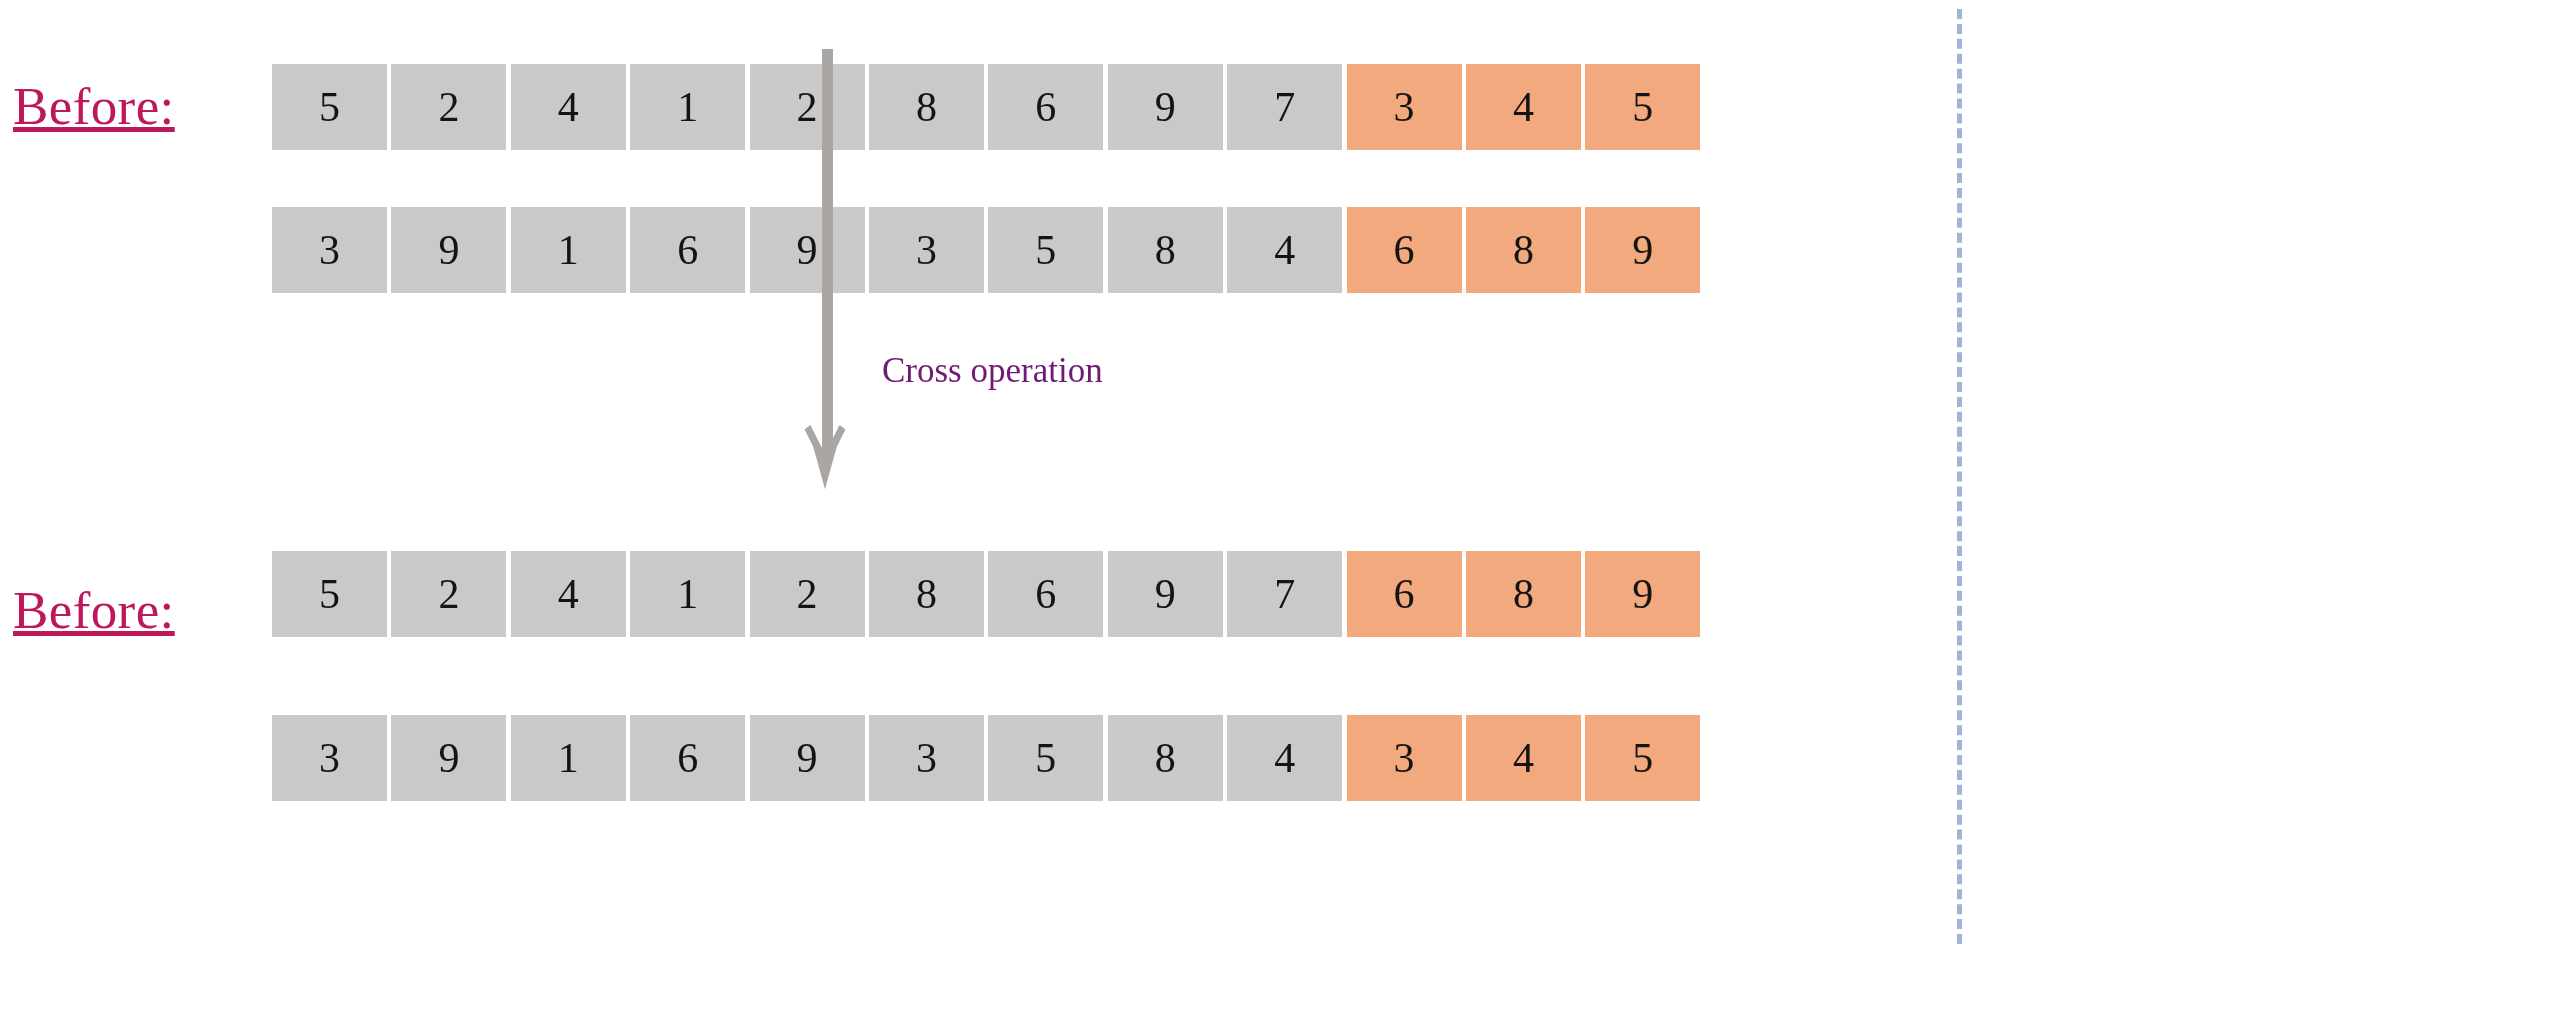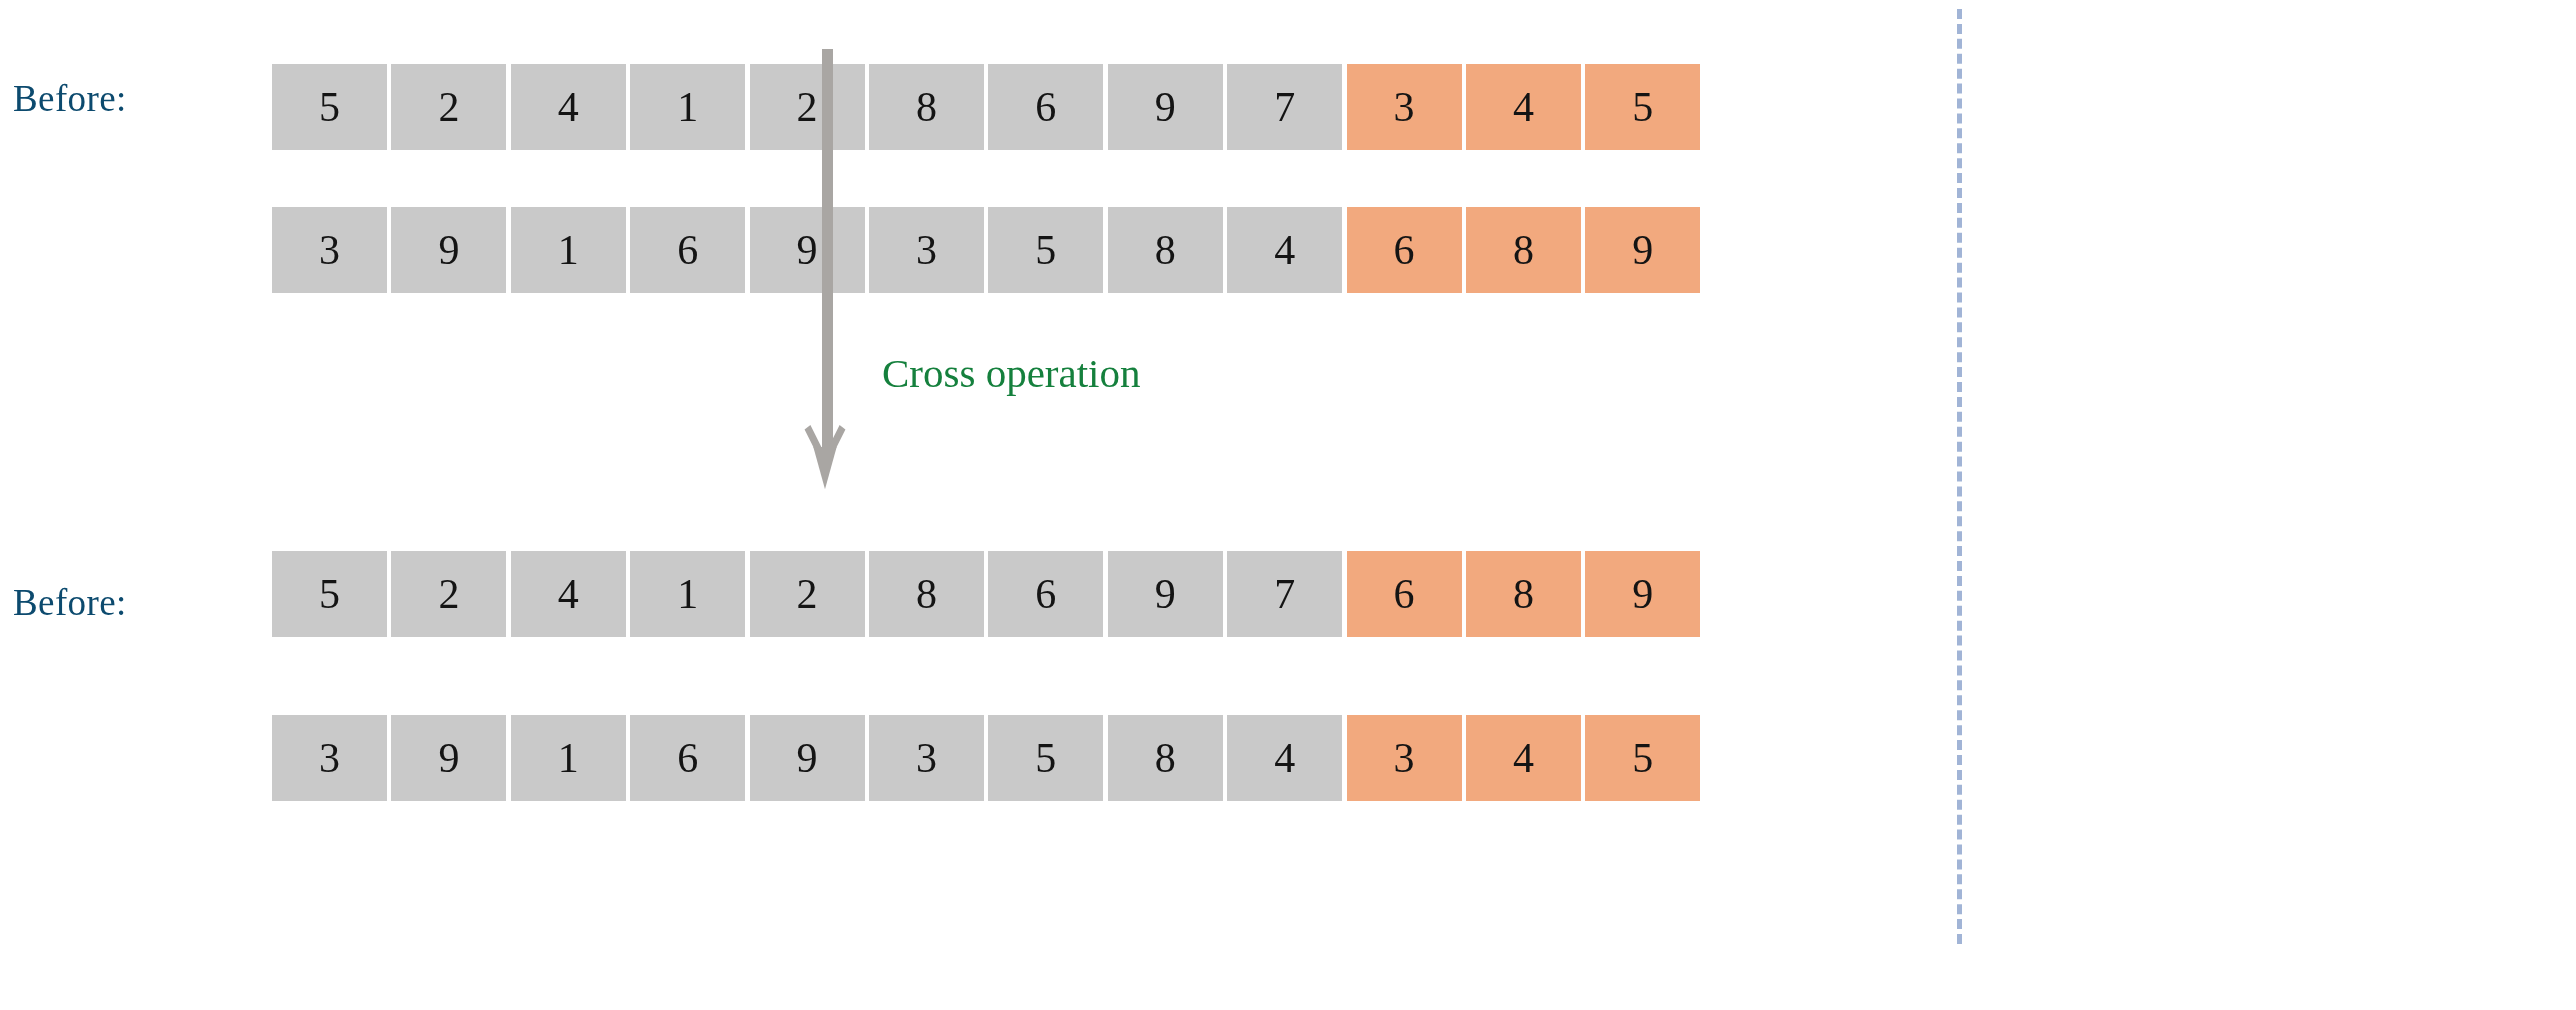--- a/index.html
+++ b/index.html
@@ -18,25 +18,26 @@
   #stage {
     position: absolute;
     left: 0; top: 0;
     width: 2576px;
     height: 1011px;
   }
 
   
   .side-label {
     position: absolute;
-    font-size: 37px;
-    color: #0c4a6e;
+    font-size: 53px;
+    color: #be185d;
     white-space: nowrap;
     line-height: 1;
     letter-spacing: 0.4px;
+    text-decoration: underline;
   }
   #label-before { left: 13px; top: 80px; }
   #label-after  { left: 13px; top: 584px; }
 
   
   .array-row {
     position: absolute;
     display: flex;
     align-items: stretch;
     height: 86px;
@@ -96,22 +97,22 @@
     left: -13px;
     top: 376px;
     width: 44px;
     height: 73px;
   }
 
   #cross-label {
     position: absolute;
     left: 882px;
     top: 353px;
-    font-size: 41px;
-    color: #15803d;
+    font-size: 35px;
+    color: #701a75;
     white-space: nowrap;
     line-height: 1;
   }
 </style>
 </head>
 <body>
 
 <div id="stage">
 
   <div class="side-label" id="label-before">Before:</div>

